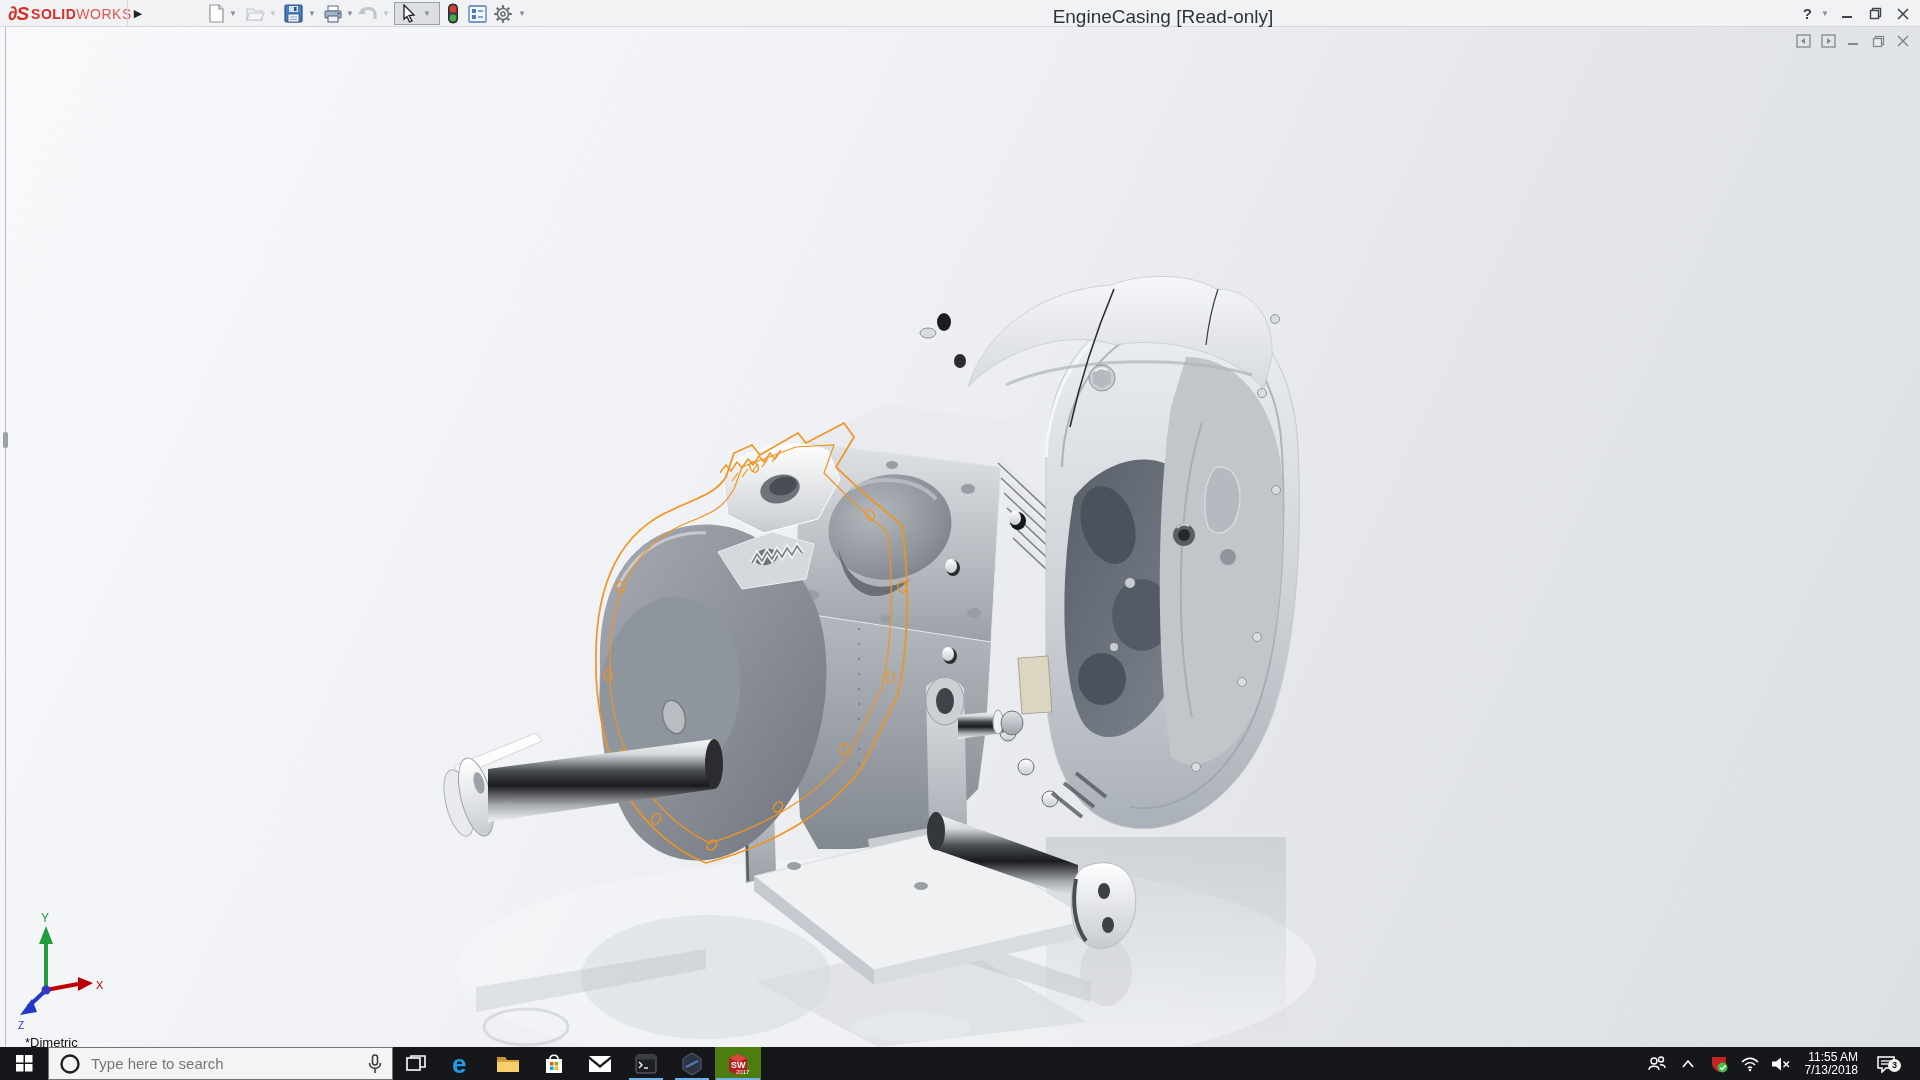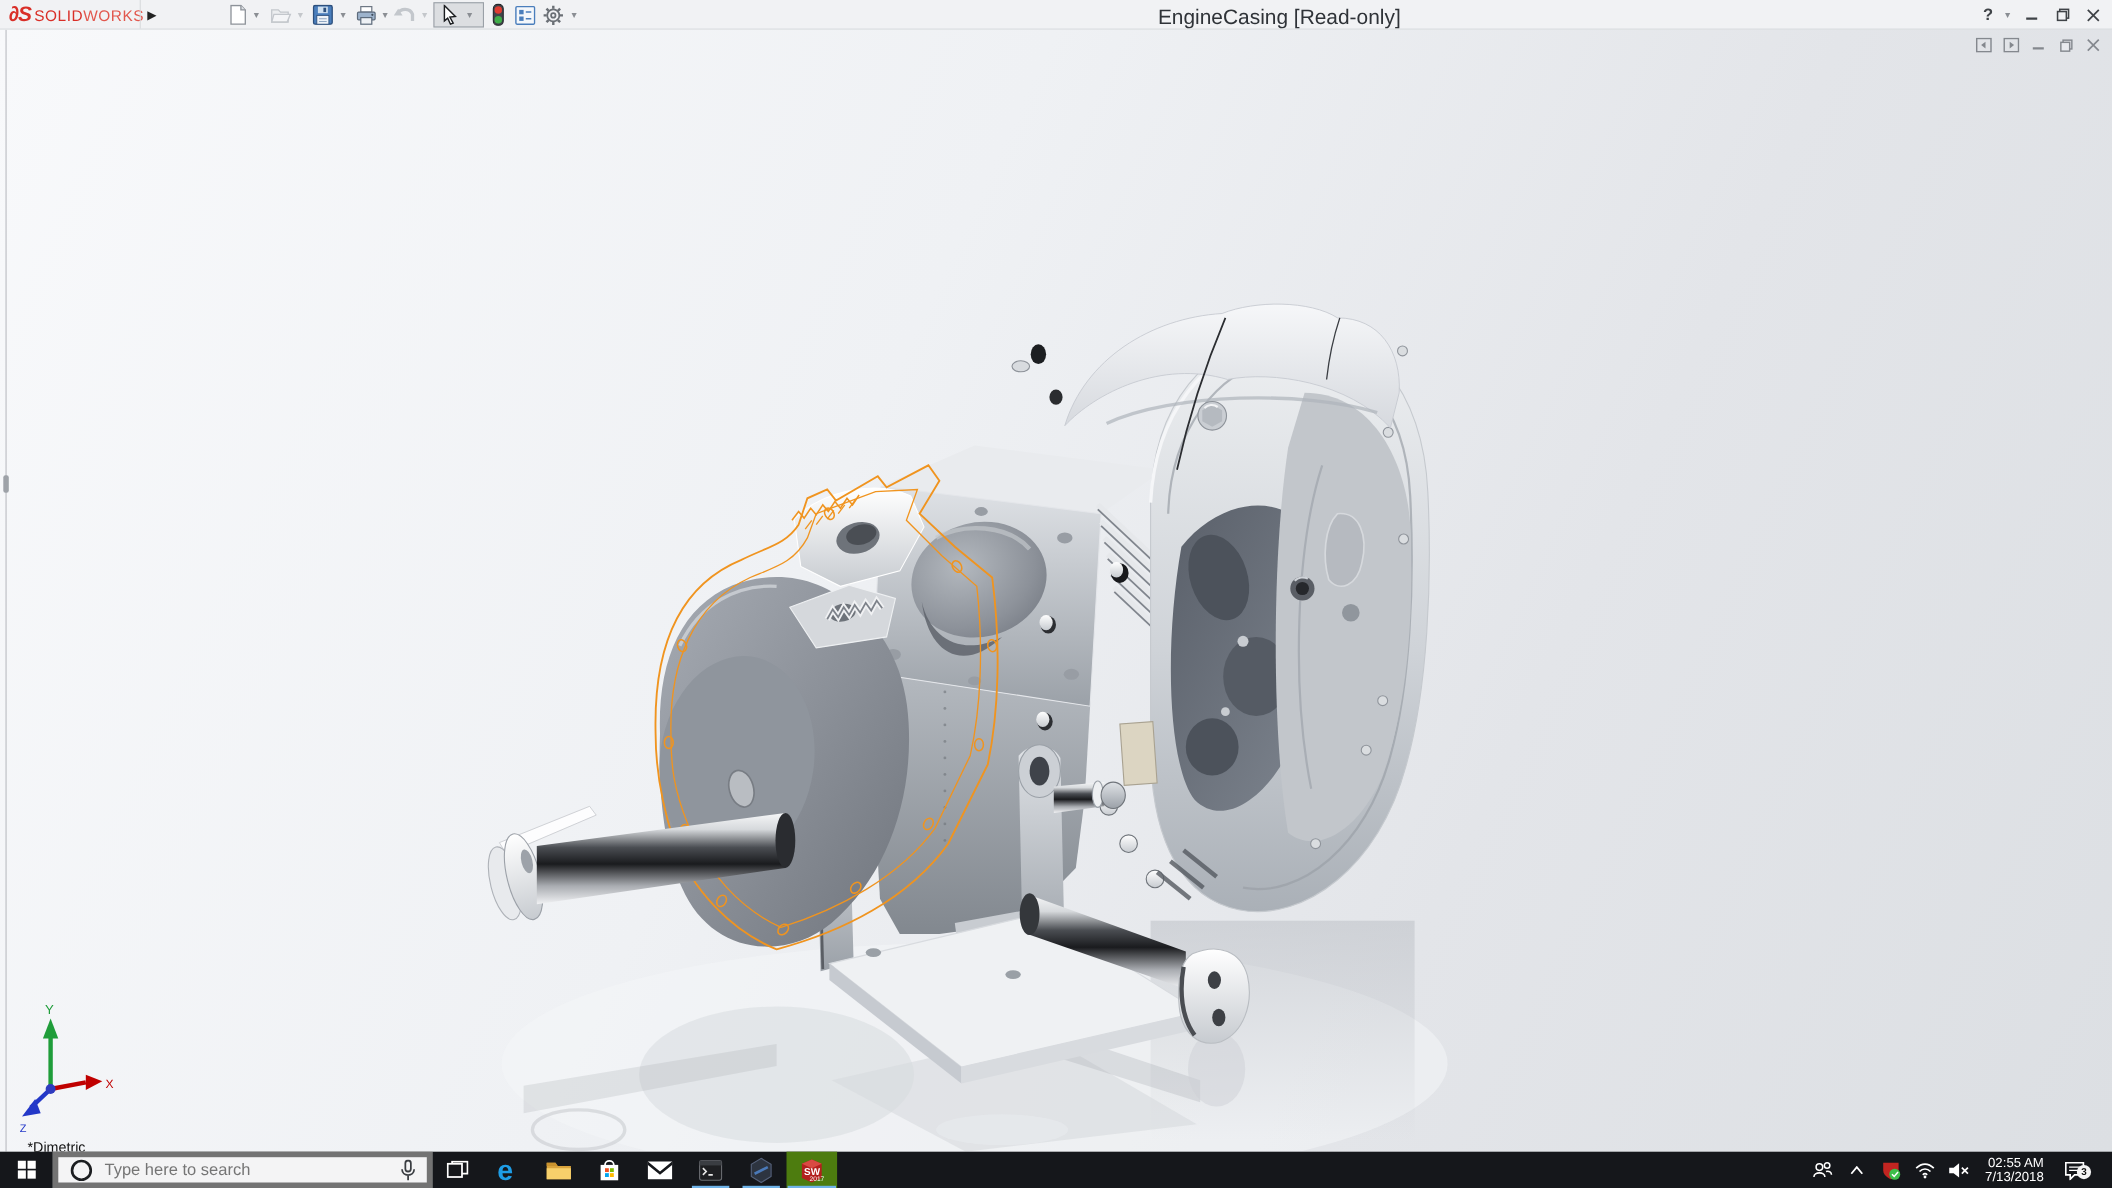--- a/index.html
+++ b/index.html
@@ -4,21 +4,21 @@
 <style>
   :root{
     --accent-orange:#F0941F; --brand-red:#D92E27; --indicator-blue:#6FB3E8;
   }
   *{margin:0;padding:0;box-sizing:border-box;font-family:"Liberation Sans",sans-serif;}
   html,body{width:1920px;height:1080px;overflow:hidden;background:#e8eaee;}
   
   .titlebar{position:absolute;left:0;top:0;width:1920px;height:27px;background:#f1f2f4;border-bottom:1px solid #d5d7db;}
   .brand{position:absolute;left:8px;top:2px;height:23px;display:flex;align-items:center;}
   .brand .glyph{color:var(--brand-red);font-weight:bold;font-style:italic;font-size:19px;letter-spacing:-1px;margin-right:3px;}
-  .brand .bold{color:var(--brand-red);font-weight:normal;font-size:14px;letter-spacing:.5px;}
+  .brand .bold{color:var(--brand-red);font-weight:bold;font-size:14px;letter-spacing:.5px;}
   .brand .light{color:#e2574d;font-weight:400;font-size:14px;letter-spacing:.5px;}
   .brand-sep{position:absolute;left:127px;top:0;width:1px;height:26px;background:#d8dadd;}
   .flyout{position:absolute;left:130px;top:3px;width:16px;height:20px;font-size:11px;color:#222;display:flex;align-items:center;justify-content:center;cursor:pointer;}
   .tb-ico{position:absolute;top:3px;width:22px;height:21px;display:flex;align-items:center;justify-content:center;}
   .tb-caret{position:absolute;top:9px;width:10px;height:10px;color:#8a8e93;font-size:8px;line-height:10px;text-align:center;}
   .tb-caret.dis{color:#c4c7cb;}
   .sel-box{position:absolute;left:394px;top:2px;width:46px;height:23px;background:#dcdee1;border:1px solid #9aa0a7;display:flex;align-items:center;}
   .win-title{position:absolute;left:1163px;top:6px;transform:translateX(-50%);font-size:19px;color:#2f3338;white-space:nowrap;}
   .win-ctrls{position:absolute;right:6px;top:0;height:27px;display:flex;align-items:center;gap:6px;color:#3f4347;}
   .win-ctrls .q{font-size:15px;font-weight:bold;padding:0 2px;}
@@ -28,21 +28,21 @@
      background:linear-gradient(115deg,#f8f9fb 0%,#eff1f4 40%,#e3e5e9 70%,#dcdfe3 100%);}
   .splitter{position:absolute;left:5px;top:0;width:1px;height:100%;background:#b9bcc1;}
   .splitter-handle{position:absolute;left:3px;top:405px;width:5px;height:16px;background:#9ea2a8;border-radius:2px;}
   .vp-ctrls{position:absolute;right:8px;top:6px;display:flex;align-items:center;gap:7px;color:#84888e;}
   .vp-ctrls .b{width:18px;height:16px;display:flex;align-items:center;justify-content:center;}
   .view-label{position:absolute;left:13px;bottom:-3px;font-size:13px;color:#111;margin-left:12px;}
   svg text{user-select:none;}
   
   .taskbar{position:absolute;left:0;top:1047px;width:1920px;height:33px;background:#15171b;display:flex;align-items:stretch;}
   .start{width:48px;display:flex;align-items:center;justify-content:center;}
-  .searchbox{width:345px;background:#f4f4f5;border:5px solid #737373;display:flex;align-items:center;padding:0 10px;gap:10px;}
+  .searchbox{width:345px;background:#f4f4f5;border:1px solid #737373;display:flex;align-items:center;padding:0 10px;gap:10px;}
   .searchbox input{border:none;outline:none;background:transparent;font-size:15px;color:#4f5257;width:250px;}
   .tb-app{width:46px;display:flex;align-items:center;justify-content:center;position:relative;}
   .tb-app.lined:after{content:"";position:absolute;left:6px;right:6px;bottom:0;height:2px;background:var(--indicator-blue);}
   .tb-app.active{background:#4d7c0f;}
   .tb-app.active:after{left:1px;right:1px;}
   .tray{margin-left:auto;display:flex;align-items:center;gap:9px;padding-right:4px;color:#fff;}
   .tray .ti{width:22px;display:flex;align-items:center;justify-content:center;}
   .clock{text-align:right;font-size:12px;line-height:13px;color:#fff;padding:0 4px;}
   .chev{color:#fff;font-size:11px;}
   .ac{position:relative;width:30px;display:flex;align-items:center;justify-content:center;}
@@ -608,21 +608,21 @@
       </svg>
     </span>
     <span class="ti">
       <svg width="20" height="16">
         <polygon points="1,5.5 5,5.5 10,1.5 10,14.5 5,10.5 1,10.5" fill="#fff"></polygon>
         <line x1="12.5" y1="5.5" x2="18" y2="11" stroke="#fff" stroke-width="1.5"></line>
         <line x1="18" y1="5.5" x2="12.5" y2="11" stroke="#fff" stroke-width="1.5"></line>
       </svg>
     </span>
     <div class="clock">
-      <div>02:55 AM</div>
+      <div>11:55 AM</div>
       <div>7/13/2018</div>
     </div>
     <span class="ac">
       <svg width="20" height="18">
         <path d="M2,2 L18,2 L18,13 L10,13 L6,17 L6,13 L2,13 Z" fill="none" stroke="#fff" stroke-width="1.5"></path>
         <line x1="5" y1="6" x2="15" y2="6" stroke="#fff" stroke-width="1.3"></line>
         <line x1="5" y1="9" x2="13" y2="9" stroke="#fff" stroke-width="1.3"></line>
       </svg>
       <span class="badge">3</span>
     </span>

